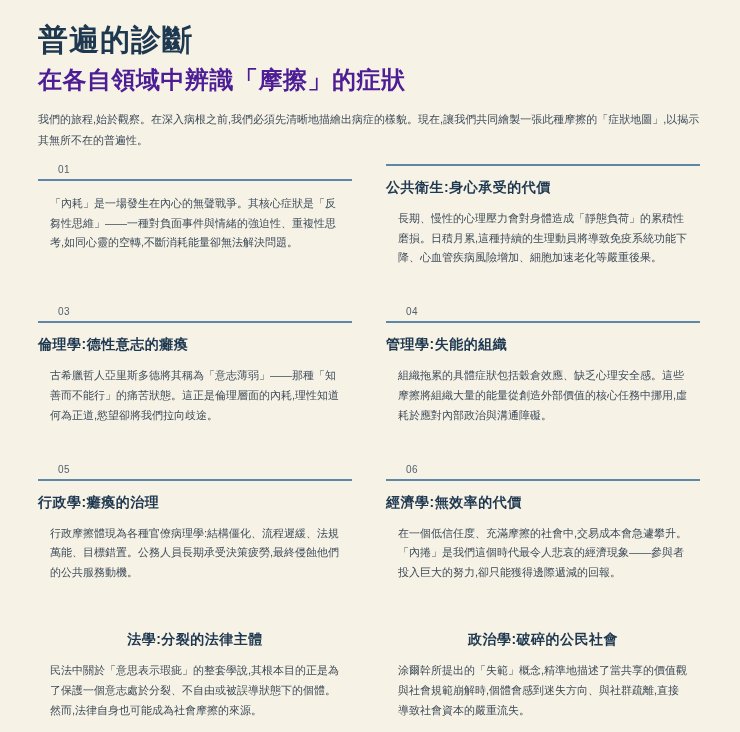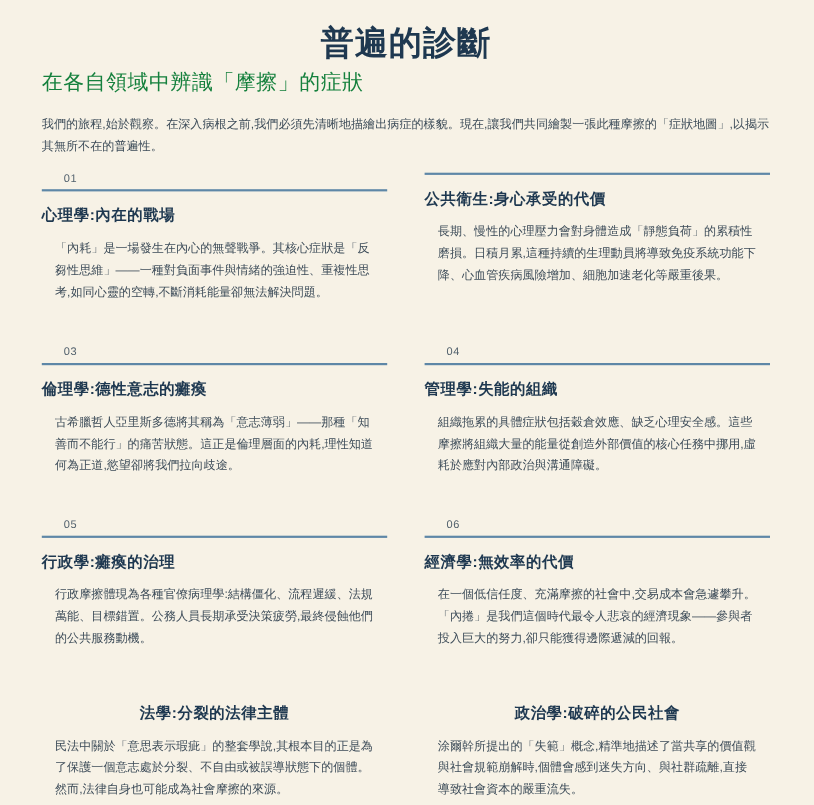--- a/index.html
+++ b/index.html
@@ -17,28 +17,27 @@
     color: #3d4c59;
   }
   
   .page-title {
     margin: 0 0 6px 0;
     font-size: 30px;
     line-height: 1.2;
     font-weight: 700;
     color: #1e3850;
     letter-spacing: 1px;
-    text-align: center;
   }
   .page-subtitle {
     margin: 0 0 14px 0;
-    font-size: 19px;
+    font-size: 24px;
     line-height: 1.3;
-    font-weight: 400;
-    color: #15803d;
+    font-weight: 700;
+    color: #4c1d95;
     letter-spacing: 0.5px;
   }
   .intro {
     margin: 0 0 14px 0;
     font-size: 11px;
     line-height: 1.85;
     color: #3d4c59;
   }
   
   .grid {
@@ -96,21 +95,20 @@
     <h1 class="page-title">普遍的診斷</h1>
     <h2 class="page-subtitle">在各自領域中辨識「摩擦」的症狀</h2>
     <p class="intro">我們的旅程,始於觀察。在深入病根之前,我們必須先清晰地描繪出病症的樣貌。現在,讓我們共同繪製一張此種摩擦的「症狀地圖」,以揭示其無所不在的普遍性。</p>
   </header>
 
   <div class="grid">
 
     <section class="card">
       <div class="num">01</div>
       <div class="rule"></div>
-      <h3>心理學:內在的戰場</h3>
       <p>「內耗」是一場發生在內心的無聲戰爭。其核心症狀是「反芻性思維」——一種對負面事件與情緒的強迫性、重複性思考,如同心靈的空轉,不斷消耗能量卻無法解決問題。</p>
     </section>
 
     <section class="card">
       <div class="rule"></div>
       <h3>公共衛生:身心承受的代價</h3>
       <p>長期、慢性的心理壓力會對身體造成「靜態負荷」的累積性磨損。日積月累,這種持續的生理動員將導致免疫系統功能下降、心血管疾病風險增加、細胞加速老化等嚴重後果。</p>
     </section>
 
     <section class="card">

